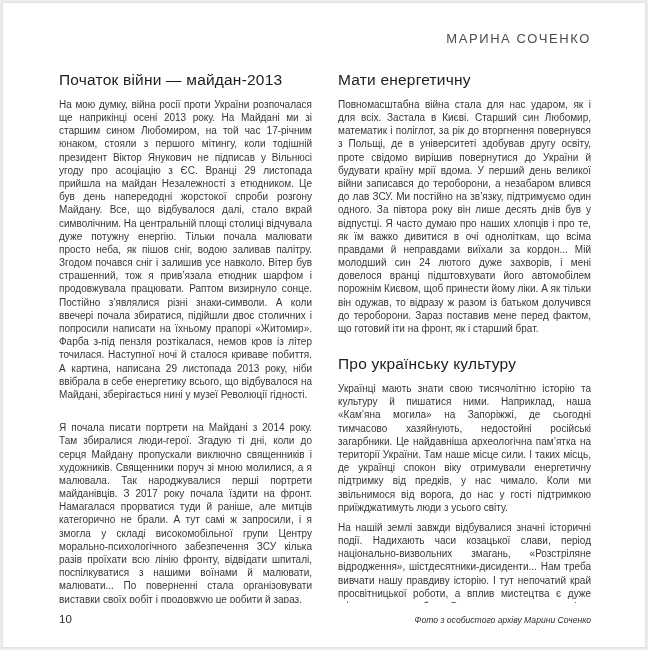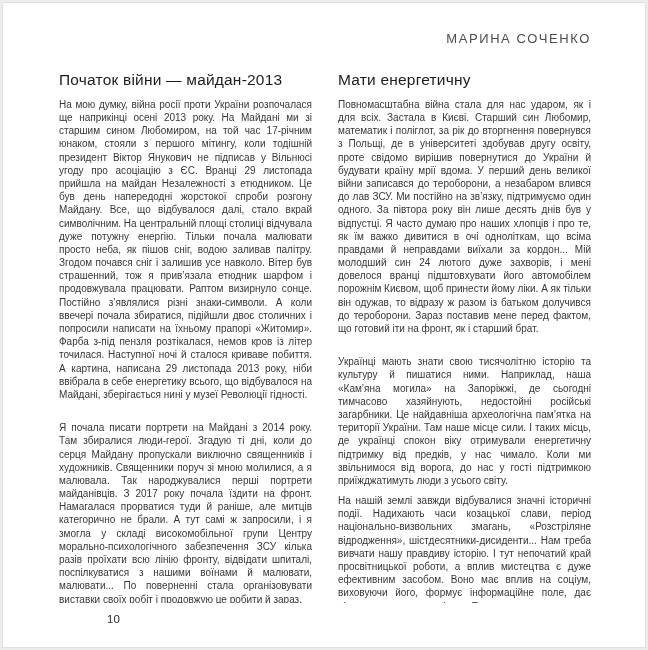--- a/index.html
+++ b/index.html
@@ -60,21 +60,20 @@
   .page-footer {
     flex: 0 0 auto;
     display: flex;
     justify-content: space-between;
     align-items: baseline;
     margin-top: 10px;
   }
   .page-num {
     font-size: 11.5px;
     color: #2e2e2e;
-    margin-left: 48px;
   }
   .credit {
     font-size: 8.6px;
     font-style: italic;
     color: #2e2e2e;
   }
 </style>
 </head>
 <body>
 
@@ -95,24 +94,26 @@
         <p class="body-p">Я почала писати портрети на Майдані з 2014 року. Там збиралися люди-герої. Згадую ті дні, коли до серця Майдану пропускали виключно священників і художників. Священники поруч зі мною молилися, а я малювала. Так народжувалися перші портрети майданівців. З 2017 року почала їздити на фронт. Намагалася прорватися туди й раніше, але митців категорично не брали. А тут самі ж запросили, і я змогла у складі високомобільної групи Центру морально-психологічного забезпечення ЗСУ кілька разів проїхати всю лінію фронту, відвідати шпиталі, поспілкуватися з нашими воїнами й малювати, малювати... По поверненні стала організовувати виставки своїх робіт і продовжую це робити й зараз.</p>
       </article>
     </section>
 
     <section class="col">
       <article class="sec">
         <h2 class="sec-title">Мати енергетичну</h2>
         <p class="body-p">Повномасштабна війна стала для нас ударом, як і для всіх. Застала в Києві. Старший син Любомир, математик і поліглот, за рік до вторгнення повернувся з Польщі, де в університеті здобував другу освіту, проте свідомо вирішив повернутися до України й будувати країну мрії вдома. У перший день великої війни записався до тероборони, а незабаром влився до лав ЗСУ. Ми постійно на зв’язку, підтримуємо один одного. За півтора року він лише десять днів був у відпустці. Я часто думаю про наших хлопців і про те, як їм важко дивитися в очі одноліткам, що всіма правдами й неправдами виїхали за кордон... Мій молодший син 24 лютого дуже захворів, і мені довелося вранці підштовхувати його автомобілем порожнім Києвом, щоб принести йому ліки. А як тільки він одужав, то відразу ж разом із батьком долучився до тероборони. Зараз поставив мене перед фактом, що готовий іти на фронт, як і старший брат.</p>
       </article>
       <article class="sec">
+        <h2 class="sec-title">Про українську культуру</h2>
         <p class="body-p">Українці мають знати свою тисячолітню історію та культуру й пишатися ними. Наприклад, наша «Кам’яна могила» на Запоріжжі, де сьогодні тимчасово хазяйнують, недостойні російські загарбники. Це найдавніша археологічна пам’ятка на території України. Там наше місце сили. І таких місць, де українці спокон віку отримували енергетичну підтримку від предків, у нас чимало. Коли ми звільнимося від ворога, до нас у гості підтримкою приїжджатимуть люди з усього світу.</p>
         <p class="body-p">На нашій землі завжди відбувалися значні історичні події. Надихають часи козацької слави, період національно-визвольних змагань, «Розстріляне відродження», шістдесятники-дисиденти... Нам треба вивчати нашу правдиву історію. І тут непочатий край просвітницької роботи, а вплив мистецтва є дуже ефективним засобом. Воно має вплив на соціум, виховуючи його, формує інформаційне поле, дає відчути власного коріння. Таким чином приходить усвідомлення, що ти — представник великого народу, великої культури.</p>
       </article>
     </section>
 
   </main>
 
   <footer class="page-footer">
     <span class="page-num">10</span>
+    <span class="credit">Фото з особистого архіву Марини Соченко</span>
   </footer>
 
 </div>
 
 </body></html>

